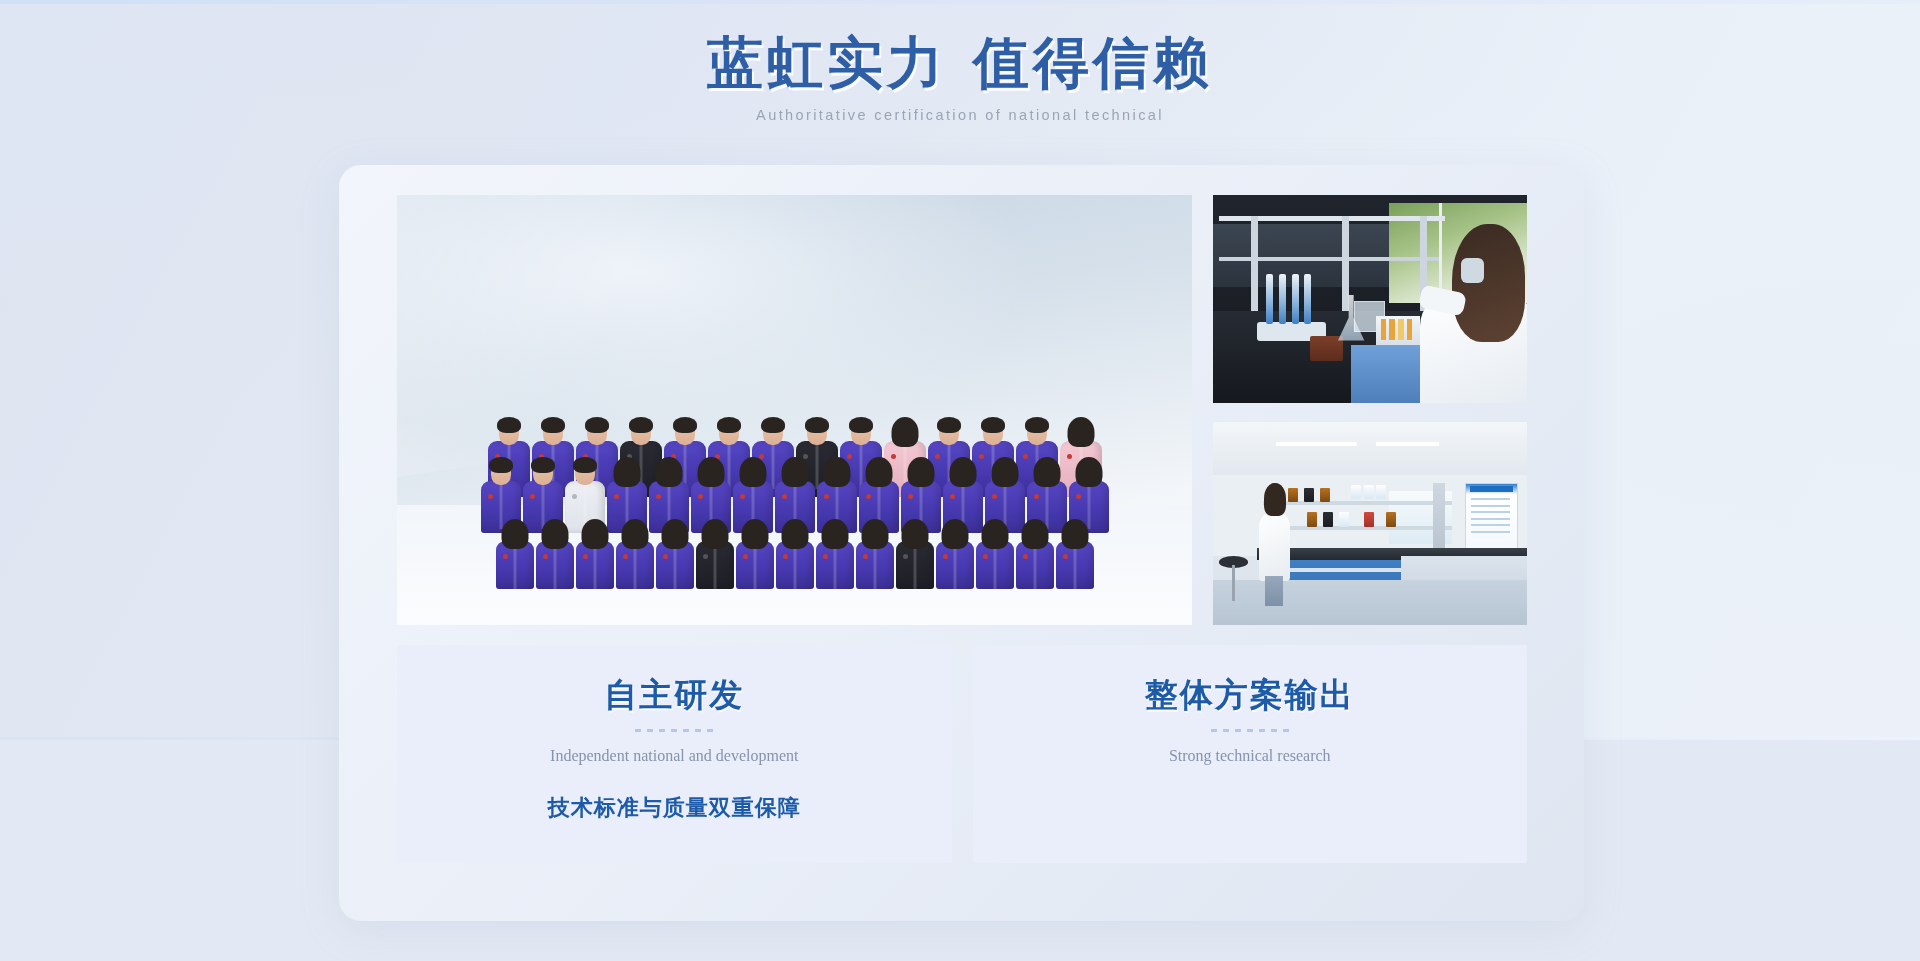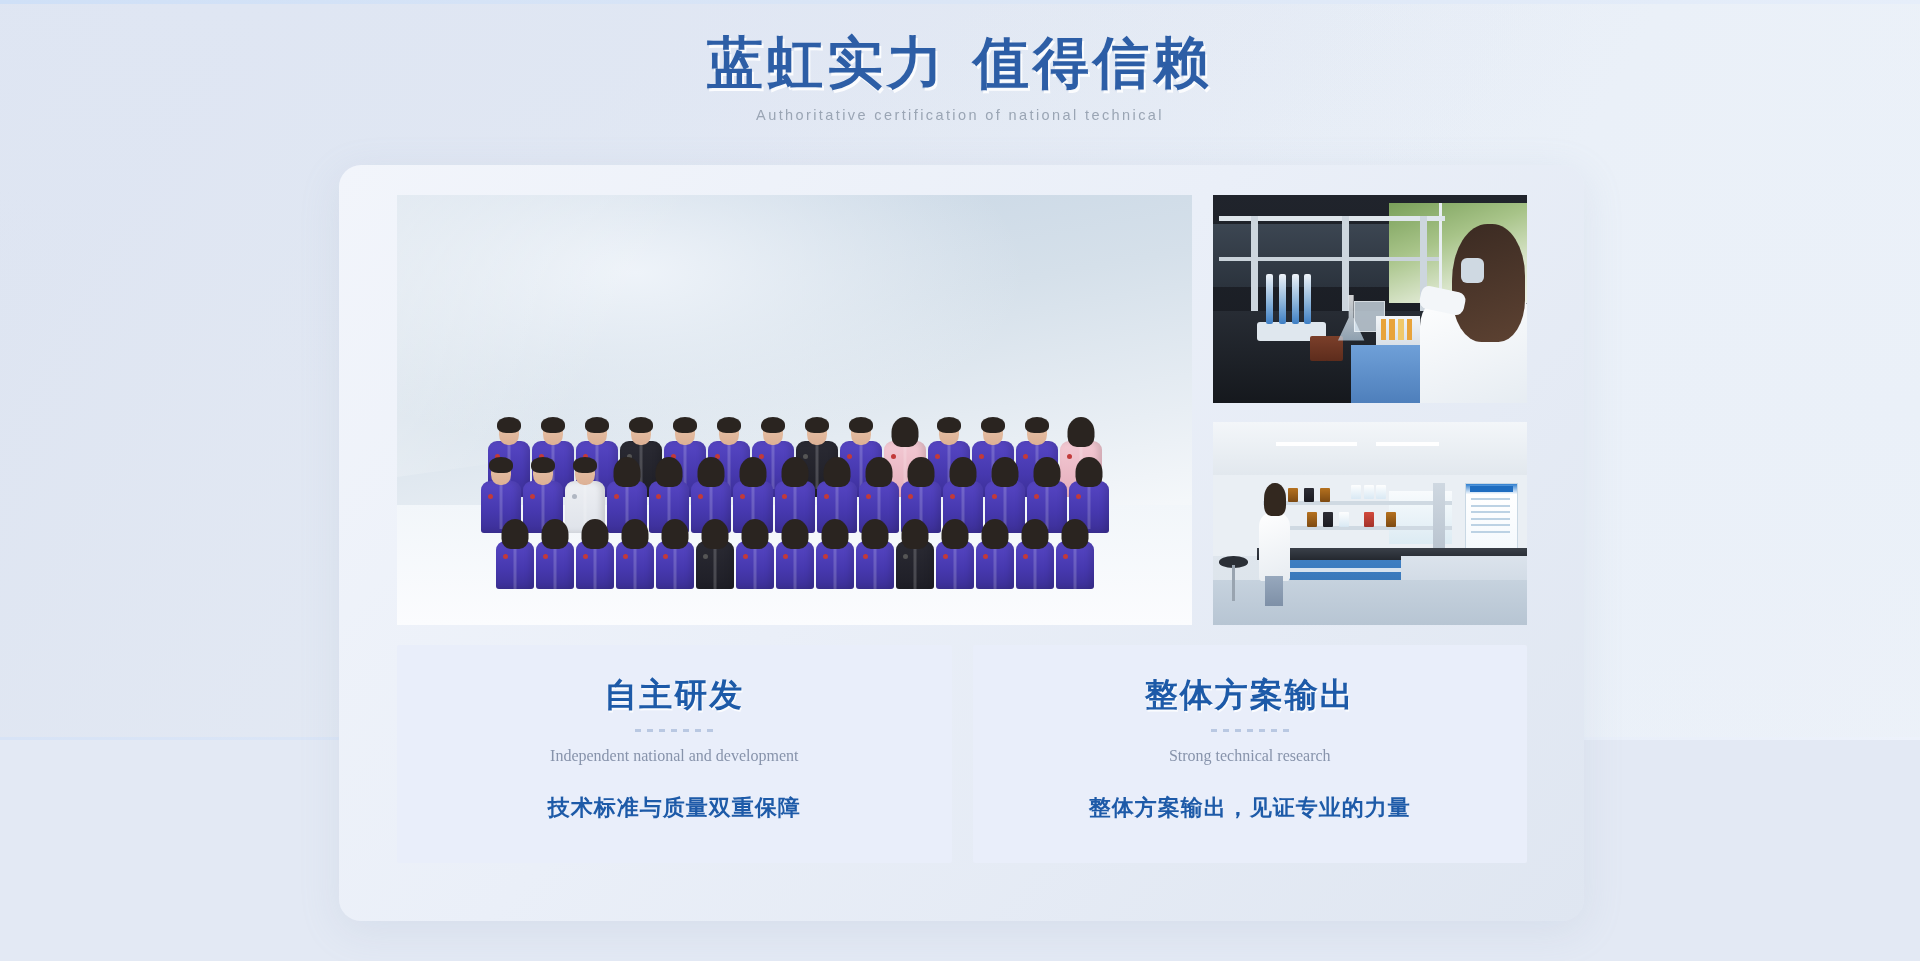--- a/index.html
+++ b/index.html
@@ -592,20 +592,17 @@
         <div class="dots">
           <span></span>
             <span></span>
             <span></span>
             <span></span>
             <span></span>
             <span></span>
             <span></span>
         </div>
         <div class="en">Strong technical research</div>
-        <div class="desc">
-          <div>整体方案输出，见证专业的力量</div>
-        </div>
       </div>
 
     </div>
   </div>
 </div>
 
 </body></html>

